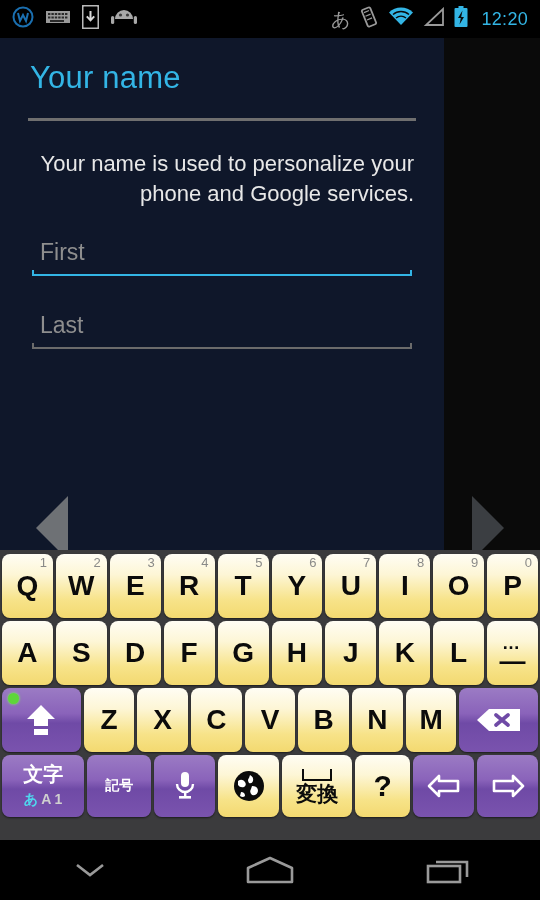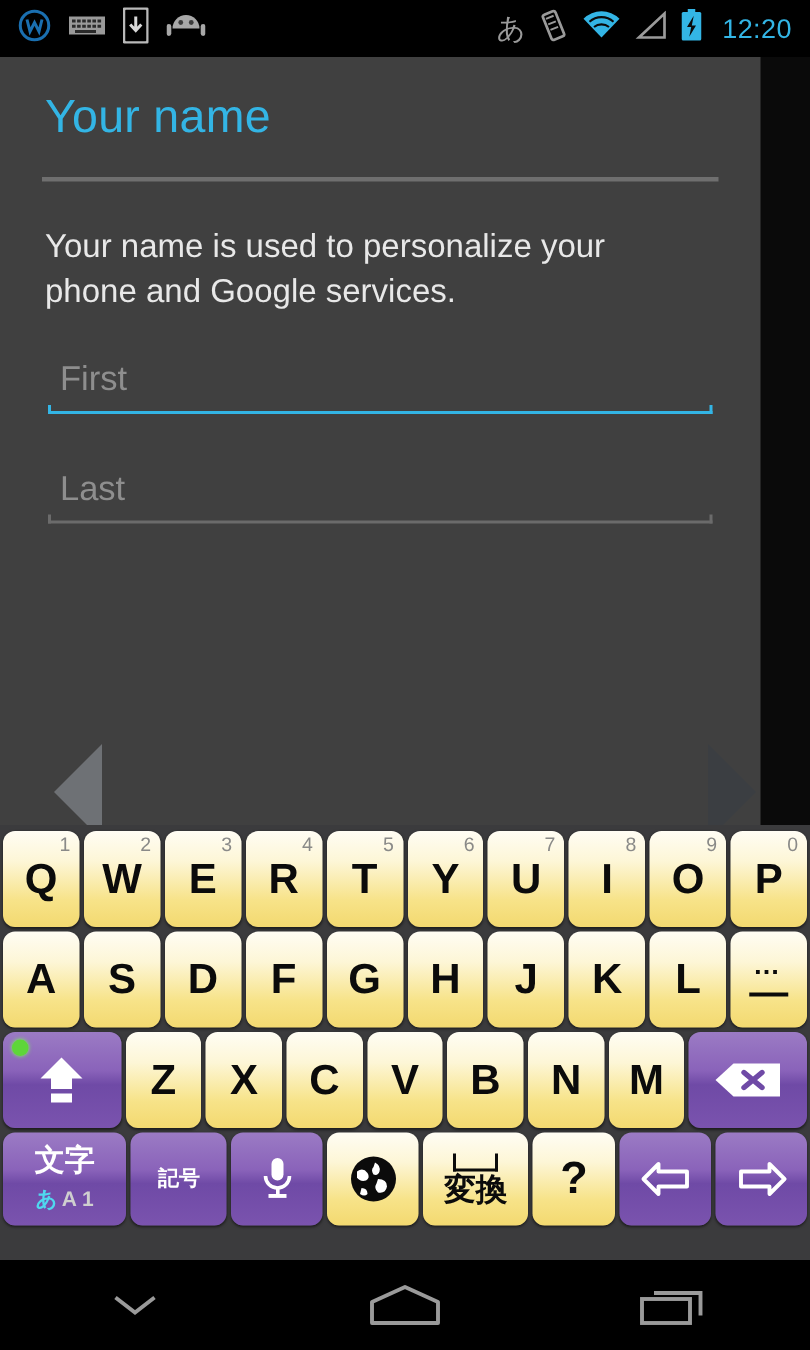--- a/index.html
+++ b/index.html
@@ -16,31 +16,31 @@
     position:absolute; top:0; left:0; width:540px; height:38px;
     background:#000; display:flex; align-items:center;
   }
   .sb-left { display:flex; align-items:center; gap:12px; padding-left:12px; }
   .sb-right { display:flex; align-items:center; gap:9px; margin-left:auto; padding-right:12px; }
   .sb-icon { display:block; }
   .sb-time { color:#33b5e5; font-size:18px; letter-spacing:0.3px; margin-left:4px; }
   .sb-ja { color:#9a9a9a; font-size:19px; line-height:1; }
 
   
-  .content { position:absolute; top:38px; left:0; width:507px; height:512px; background:#404040; }
+  .content { position:absolute; top:38px; left:0; width:444px; height:512px; background:#0f172a; }
   .page-title {
     color:#33b5e5; font-size:31px; font-weight:400;
     padding:22px 0 0 30px; letter-spacing:0.2px;
   }
   .title-rule {
     height:3px; background:#6f6f6f; margin:22px 28px 0 28px;
   }
   .desc {
     color:#e8e8e8; font-size:22px; line-height:30px;
-    padding:28px 30px 0 30px; max-width:470px;
+    padding:28px 30px 0 30px; max-width:470px;text-align:right;
   }
   .fields { padding:24px 32px 0 32px; }
   .field { margin-bottom:30px; }
   .field-input {
     width:100%; background:transparent; border:none; outline:none;
     color:#e8e8e8; font-size:23px; font-family:"Liberation Sans", sans-serif;
     padding:6px 0 8px 8px;
   }
   .field-input::placeholder { color:#8e8e8e; }
   .underline { position:relative; height:2px; background:#6b6b6b; }

